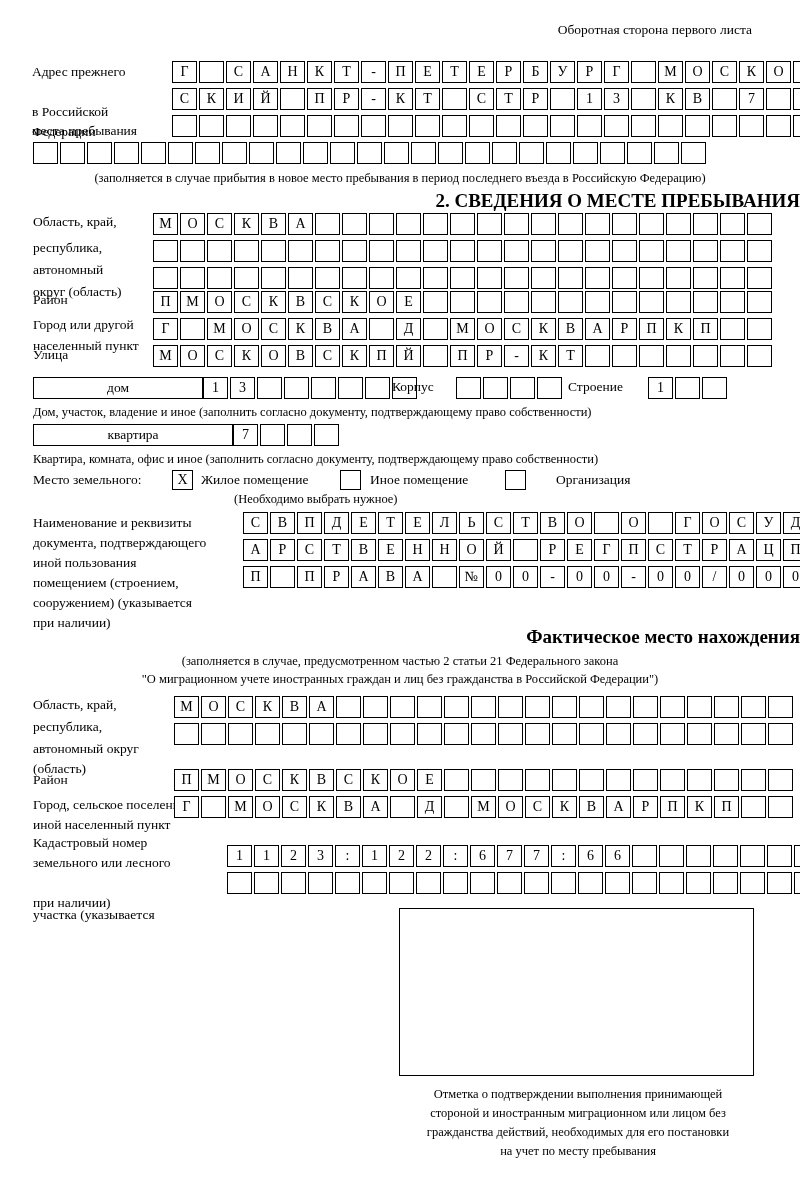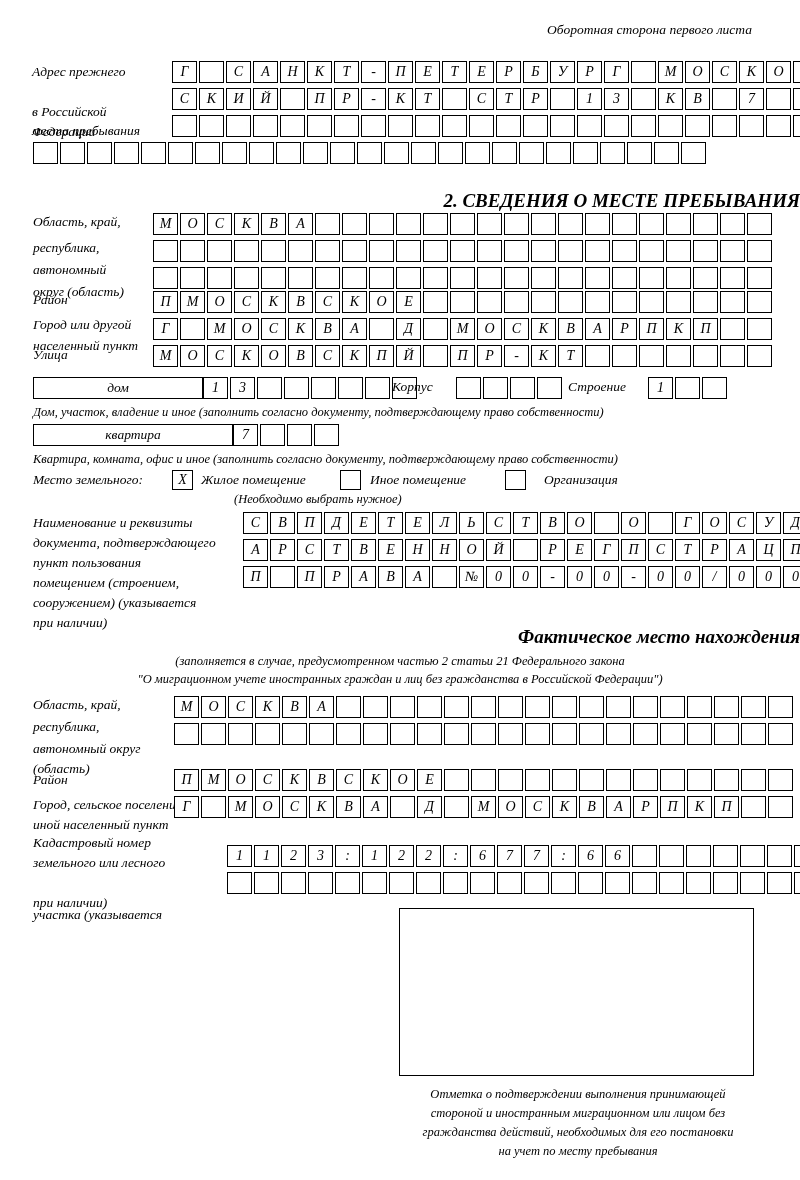--- a/index.html
+++ b/index.html
@@ -12,21 +12,20 @@
     height: 1180px;
     font-family: "Liberation Serif", serif;
     color: #000;
     position: relative;
     overflow: hidden;
   }
   .page {
     position: relative;
     width: 800px;
     height: 1180px;
-    font-style: italic;
   }
   .hdr-right {
     position: absolute;
     top: 22px;
     right: 48px;
     font-size: 13.5px;
   }
   .lbl {
     position: absolute;
     font-size: 13.5px;
@@ -202,20 +201,21 @@
       <div class="cell"></div>
       <div class="cell"></div>
       <div class="cell"></div>
       <div class="cell"></div>
       <div class="cell"></div>
       <div class="cell"></div>
       <div class="cell"></div>
       <div class="cell"></div>
     </div>
 
+  <div class="note" style="left:0px; top:170px; width:800px;">(заполняется в случае прибытия в новое место пребывания в период последнего въезда в Российскую Федерацию)</div>
 
   <div class="ctr bold" style="left:0px; top:192px; width:800px;">2. СВЕДЕНИЯ О МЕСТЕ ПРЕБЫВАНИЯ</div>
 
   <div class="lbl" style="left:33px; top:212px;">Область, край,</div>
   <div class="lbl" style="left:33px; top:238px;">республика,</div>
   <div class="lbl" style="left:33px; top:260px;">автономный</div>
   <div class="lbl" style="left:33px; top:282px;">округ (область)</div>
 
   <div class="boxrow" style="left:153px; top:213px;">
       <div class="cell">М</div>
@@ -410,26 +410,26 @@
       <div class="cell"></div>
     </div>
   <div class="lbl small" style="left:33px; top:449px;">Квартира, комната, офис и иное (заполнить согласно документу, подтверждающему право собственности)</div>
 
   <div class="lbl" style="left:33px; top:470px;">Место земельного:</div>
   <div class="chk" style="left:172px; top:470px;">X</div>
   <div class="lbl" style="left:201px; top:470px;">Жилое помещение</div>
   <div class="chk" style="left:340px; top:470px;"></div>
   <div class="lbl" style="left:370px; top:470px;">Иное помещение</div>
   <div class="chk" style="left:505px; top:470px;"></div>
-  <div class="lbl" style="left:544px; top:470px;">Организация</div>
+  <div class="lbl" style="left:556px; top:470px;">Организация</div>
   <div class="lbl small" style="left:234px; top:489px;">(Необходимо выбрать нужное)</div>
 
   <div class="lbl" style="left:33px; top:513px;">Наименование и реквизиты</div>
   <div class="lbl" style="left:33px; top:533px;">документа, подтверждающего</div>
-  <div class="lbl" style="left:33px; top:553px;">пункт пользования</div>
+  <div class="lbl" style="left:33px; top:553px;">иной пользования</div>
   <div class="lbl" style="left:33px; top:573px;">помещением (строением,</div>
   <div class="lbl" style="left:33px; top:593px;">сооружением) (указывается</div>
   <div class="lbl" style="left:33px; top:613px;">при наличии)</div>
 
   <div class="boxrow" style="left:243px; top:512px;">
       <div class="cell">С</div>
       <div class="cell">В</div>
       <div class="cell">П</div>
       <div class="cell">Д</div>
       <div class="cell">Е</div>

